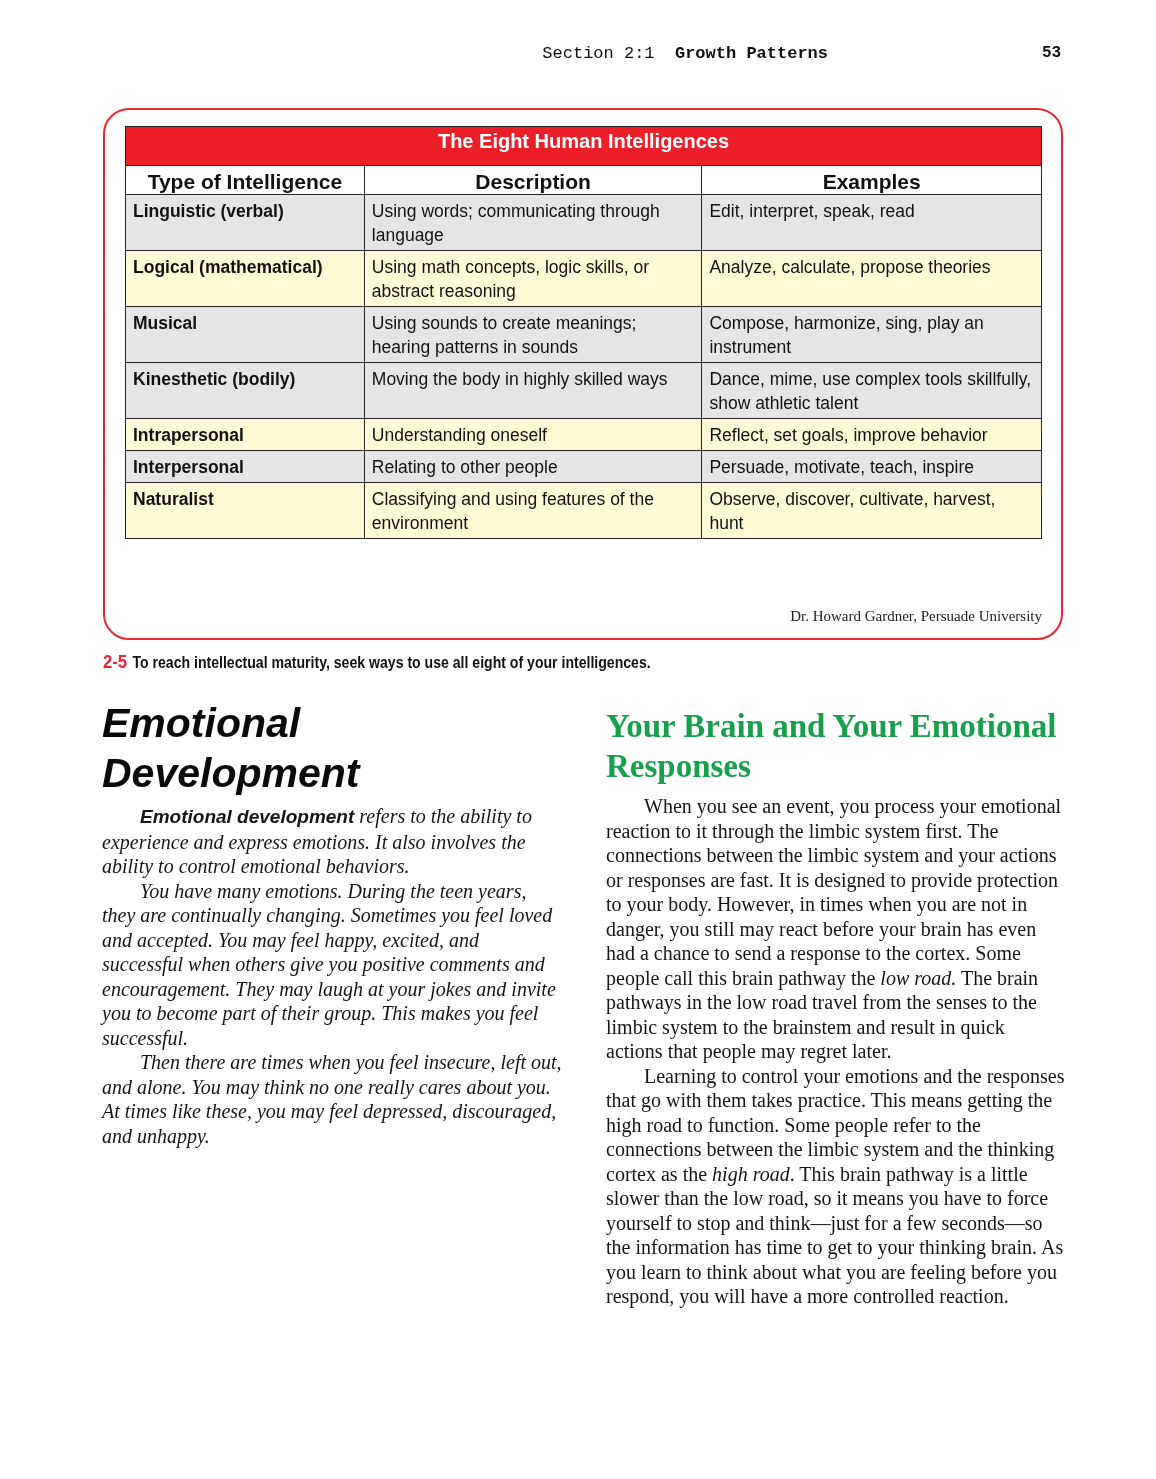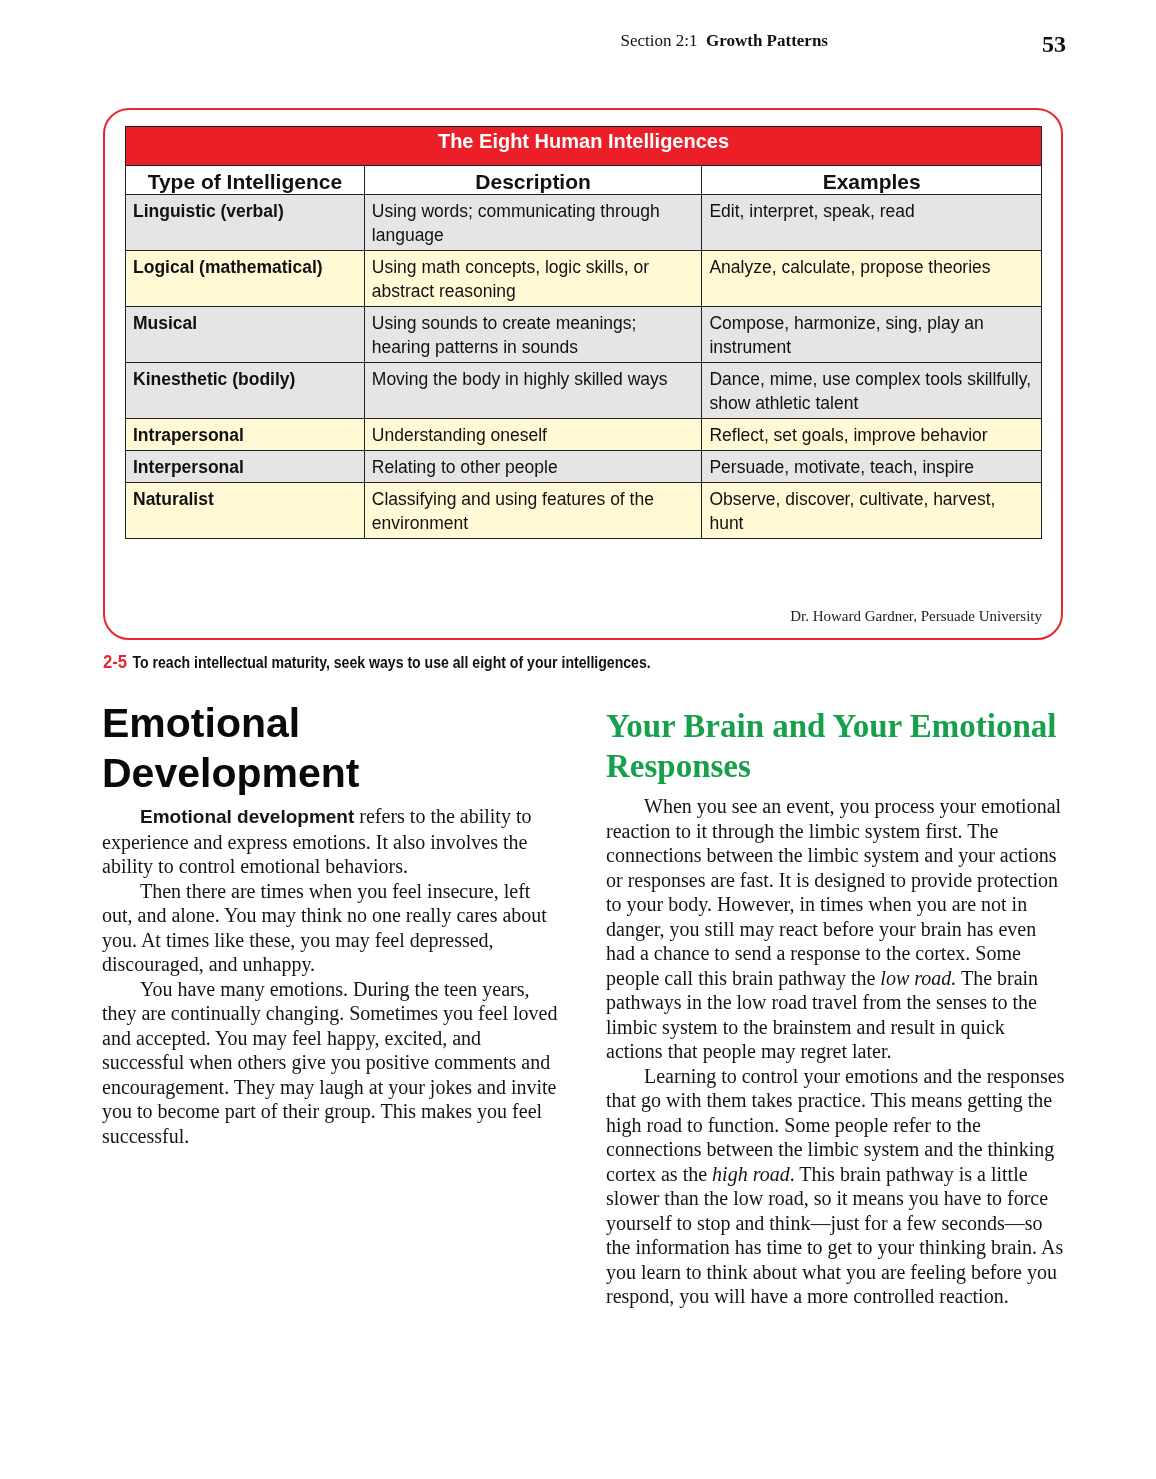--- a/index.html
+++ b/index.html
@@ -1,24 +1,24 @@
 <!DOCTYPE html>
 <html><head>
 <meta charset="utf-8">
 <style>
   html, body { margin: 0; padding: 0; background: #ffffff; }
   body { width: 1156px; height: 1479px; position: relative; overflow: hidden; color: #111; }
 
   .running-head {
-    position: absolute; top: 31px; left: 0; width: 996px; height: 24px;
-    font-family: Liberation Serif, serif; font-size: 17px;
+    position: absolute; top: 44px; left: 0; width: 996px; height: 24px;
+    font-family: Liberation Mono, monospace; font-size: 17px;
   }
   .running-head .section { position: absolute; right: 168px; top: 0; white-space: pre; }
   .running-head .section b { font-weight: bold; }
-  .running-head .page-num { position: absolute; left: 1042px; top: 0; font-weight: bold; font-size: 24px; }
+  .running-head .page-num { position: absolute; left: 1042px; top: 0; font-weight: bold; font-size: 16px; }
 
   .figure-frame {
     position: absolute; left: 103px; top: 108px; width: 960px; height: 532px;
     border: 2px solid #e8262f; border-radius: 26px; box-sizing: border-box;
   }
 
   table.intel {
     position: absolute; left: 125px; top: 126px; width: 917px;
     border-collapse: collapse; font-family: "Liberation Sans", sans-serif;
   }
@@ -42,21 +42,21 @@
     font-family: "Liberation Serif", serif; font-size: 15px; color: #222;
   }
 
   .caption {
     position: absolute; left: 103px; top: 651px;
     font-family: "Liberation Sans", sans-serif; font-size: 16px; font-weight: bold;
     transform: scaleX(0.88); transform-origin: left top; white-space: nowrap;
   }
   .caption .fig-num { color: #e8262f; font-size: 19px; margin-right: 6px; }
 
-  .col-left { position: absolute; left: 102px; top: 698px; width: 460px; }
+  .col-left { position: absolute; left: 102px; top: 698px; width: 460px; font-style: italic; }
   .col-right { position: absolute; left: 606px; top: 698px; width: 460px; }
 
   h1.main-heading {
     font-family: "Liberation Sans", sans-serif; font-weight: bold; font-size: 41px;
     line-height: 50px; margin: 0 0 6px 0; color: #0a0a0a;
   }
   h2.sub-heading {
     font-family: "Liberation Serif", serif; font-weight: bold; font-size: 33px;
     line-height: 40px; margin: 8px 0 8px 0; color: #17a04b;
   }
@@ -132,21 +132,21 @@
 
 <div class="credit">Dr. Howard Gardner, Persuade University</div>
 
 <div class="caption">
   <span class="fig-num">2-5</span><span>To reach intellectual maturity, seek ways to use all eight of your intelligences.</span>
 </div>
 
 <div class="col-left">
   <h1 class="main-heading">Emotional Development</h1>
   <p class="body"><span class="term">Emotional development</span><span> refers to the ability to experience and express emotions. It also involves the ability to control emotional behaviors.</span></p>
+  <p class="body">You have many emotions. During the teen years, they are continually changing. Sometimes you feel loved and accepted. You may feel happy, excited, and successful when others give you positive comments and encouragement. They may laugh at your jokes and invite you to become part of their group. This makes you feel successful.</p>
   <p class="body">Then there are times when you feel insecure, left out, and alone. You may think no one really cares about you. At times like these, you may feel depressed, discouraged, and unhappy.</p>
-  <p class="body">You have many emotions. During the teen years, they are continually changing. Sometimes you feel loved and accepted. You may feel happy, excited, and successful when others give you positive comments and encouragement. They may laugh at your jokes and invite you to become part of their group. This makes you feel successful.</p>
 </div>
 
 <div class="col-right">
   <h2 class="sub-heading">Your Brain and Your Emotional Responses</h2>
   <p class="body"><span>When you see an event, you process your emotional reaction to it through the limbic system first. The connections between the limbic system and your actions or responses are fast. It is designed to provide protection to your body. However, in times when you are not in danger, you still may react before your brain has even had a chance to send a response to the cortex. Some people call this brain pathway the </span><i>low road.</i><span> The brain pathways in the low road travel from the senses to the limbic system to the brainstem and result in quick actions that people may regret later.</span></p>
   <p class="body"><span>Learning to control your emotions and the responses that go with them takes practice. This means getting the high road to function. Some people refer to the connections between the limbic system and the thinking cortex as the </span><i>high road</i><span>. This brain pathway is a little slower than the low road, so it means you have to force yourself to stop and think—just for a few seconds—so the information has time to get to your thinking brain. As you learn to think about what you are feeling before you respond, you will have a more controlled reaction.</span></p>
 </div>
 
 </body></html>

